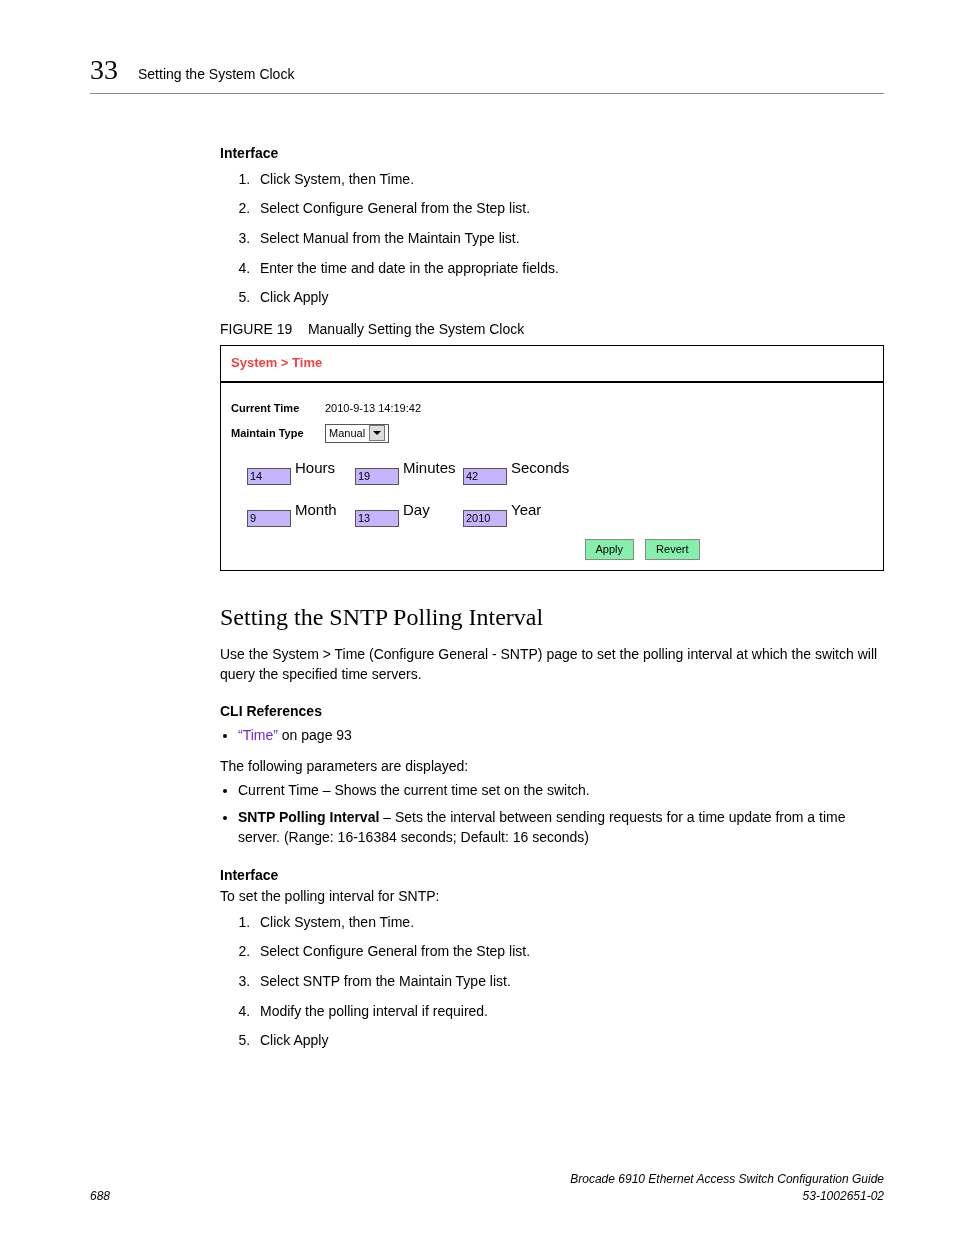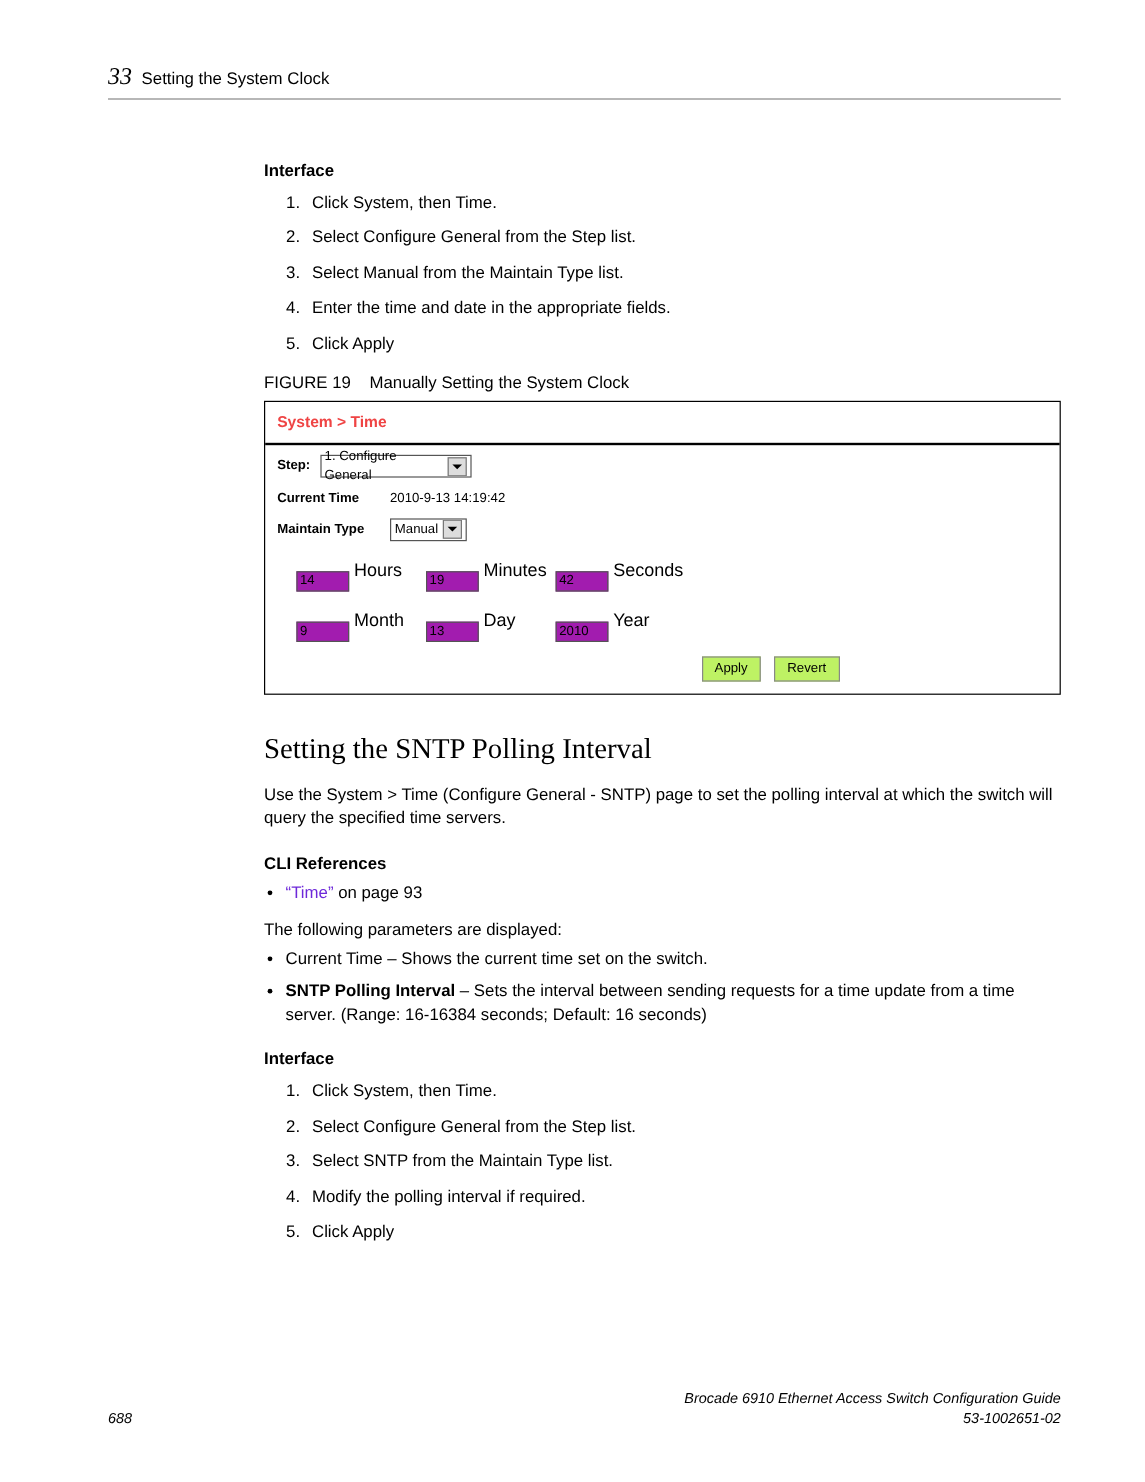--- a/index.html
+++ b/index.html
@@ -13,25 +13,24 @@
     line-height: 1.4;
   }
   .header-row {
     display: flex;
     align-items: baseline;
     border-bottom: 1px solid #888;
     padding-bottom: 4px;
     margin-bottom: 50px;
   }
   .chapter-num {
-    font-size: 20px;
+    font-size: 28px;
     font-family: Georgia, 'Times New Roman', serif;
     font-weight: normal;
-    margin-right: 8px;
-    font-style: italic;
+    margin-right: 20px;
   }
   .chapter-title {
     font-size: 14px;
   }
   .content {
     margin-left: 130px;
   }
   .section-heading {
     font-weight: bold;
     margin-top: 18px;
@@ -113,38 +112,38 @@
     border-top:4px solid #000;
   }
   .ss-input {
     border: 1px solid #555;
     height: 15px;
     width: 38px;
     padding: 0 2px;
     font-size: 11px;
     display:inline-block;
     line-height:15px;
-    background:#a21caf;
+    background:#c4b5fd;
     margin-top:17px;
   }
   .ss-unit {
     font-size: 15px;
     margin-left: 4px;
     margin-right: 14px;
     width: 46px;
     display:inline-block;
   }
   .ss-buttons {
     text-align: center;
     margin-top: 12px;
     padding-left: 180px;
   }
   .ss-btn {
     border: 1px solid #888;
-    background: #bef264;
+    background: #86efac;
     font-size: 11px;
     padding: 2px 10px;
     margin: 0 4px;
     display:inline-block;
   }
   .h2 {
     font-family: Georgia, 'Times New Roman', serif;
     font-size: 24px;
     margin: 16px 0 10px 0;
   }
@@ -181,27 +180,20 @@
   </ol>
 
   <div class="fig-caption">
     <span class="fig-label">FIGURE 19</span>
     &nbsp;&nbsp;&nbsp;<span>Manually Setting the System Clock</span>
   </div>
 
   <div class="screenshot">
     <div class="ss-title">System &gt; Time</div>
     <div class="ss-body">
-      <div class="ss-row">
-        <span style="font-weight:bold; margin-right:8px;">Step:</span>
-        <span class="ss-select" style="width:118px">
-          <span>1. Configure General</span>
-          <span class="arrow"></span>
-        </span>
-      </div>
 
       <div class="ss-row" style="margin-top:10px">
         <span class="ss-label">Current Time</span>
         <span>2010-9-13 14:19:42</span>
       </div>
       <div class="ss-row">
         <span class="ss-label">Maintain Type</span>
         <span class="ss-select">
           <span>Manual</span>
           <span class="arrow"></span>
@@ -246,20 +238,21 @@
   <ul>
     <li>
       <span>Current Time – Shows the current time set on the switch.</span>
     </li>
     <li>
       <b>SNTP Polling Interval</b><span> – Sets the interval between sending requests for a time update from a time server. (Range: 16-16384 seconds; Default: 16 seconds)</span>
     </li>
   </ul>
 
   <div class="section-heading">Interface</div>
+  <div>To set the polling interval for SNTP:</div>
   <ol>
     <li>Click System, then Time.</li>
     <li>Select Configure General from the Step list.</li>
     <li>Select SNTP from the Maintain Type list.</li>
     <li>Modify the polling interval if required.</li>
     <li>Click Apply</li>
   </ol>
 
 </div>
 

